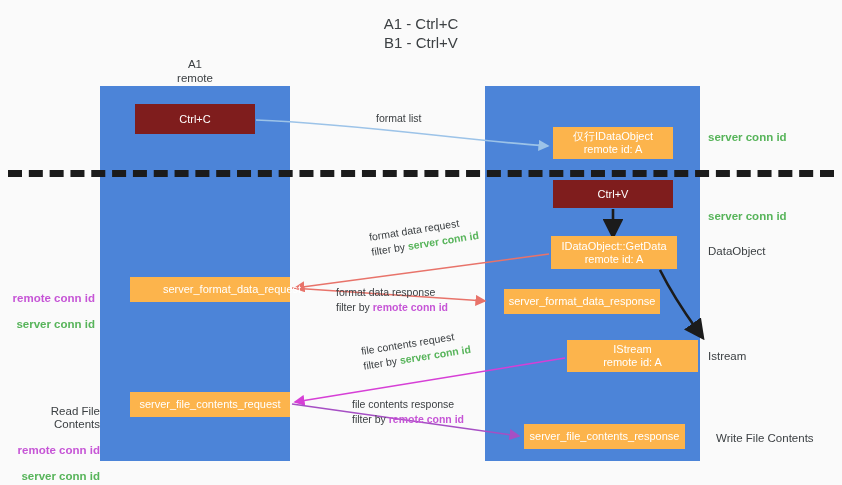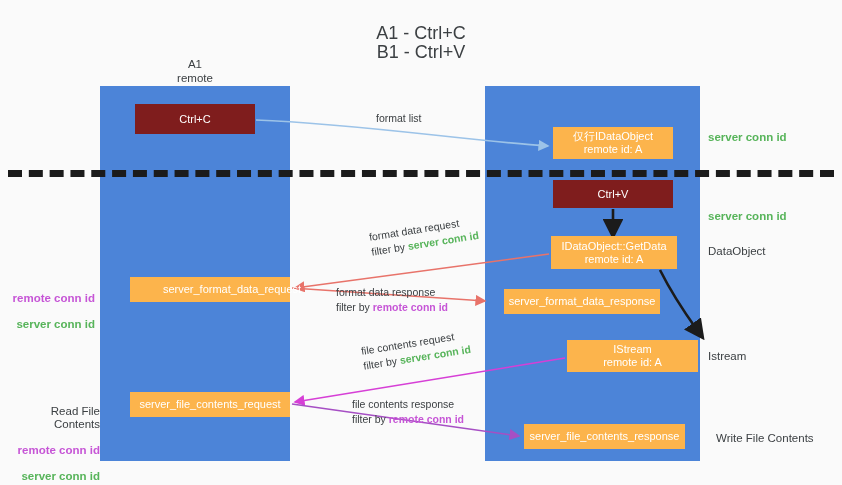--- a/index.html
+++ b/index.html
@@ -11,24 +11,24 @@
     position: relative;
     width: 842px;
     height: 485px;
     background: #fafafa;
     font-family: "Liberation Sans", sans-serif;
     overflow: hidden;
   }
   
   #title {
     position: absolute;
-    left: 0; top: 24px;
+    left: 0; top: 14px;
     width: 842px;
     text-align: center;
-    font-size: 18px;
+    font-size: 15px;
     color: #3c4043;
     line-height: 19px;
     white-space: pre-line;
   }
   
   .lane-header {
     position: absolute;
     text-align: center;
     font-size: 11.5px;
     color: #3c4043;

